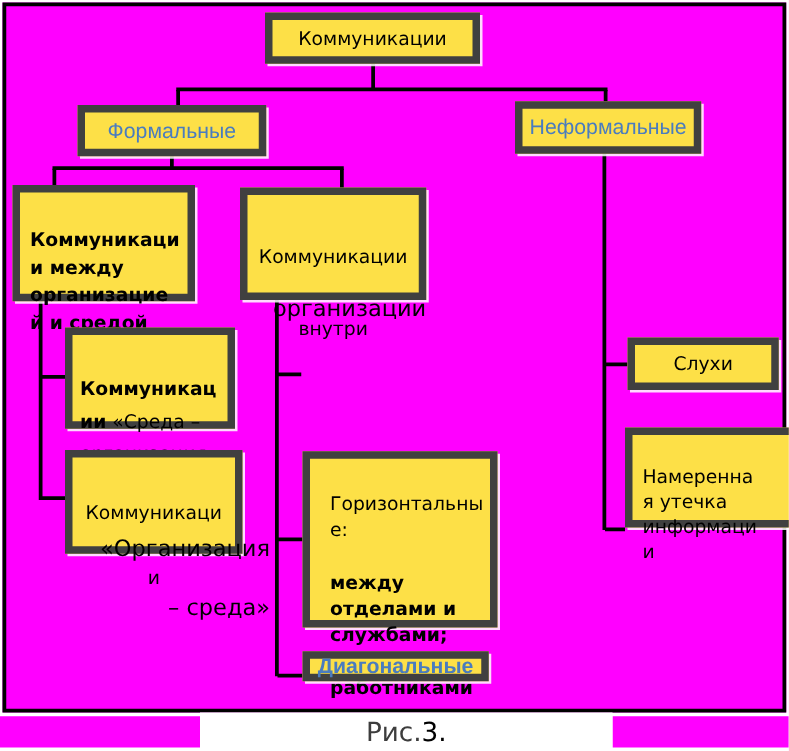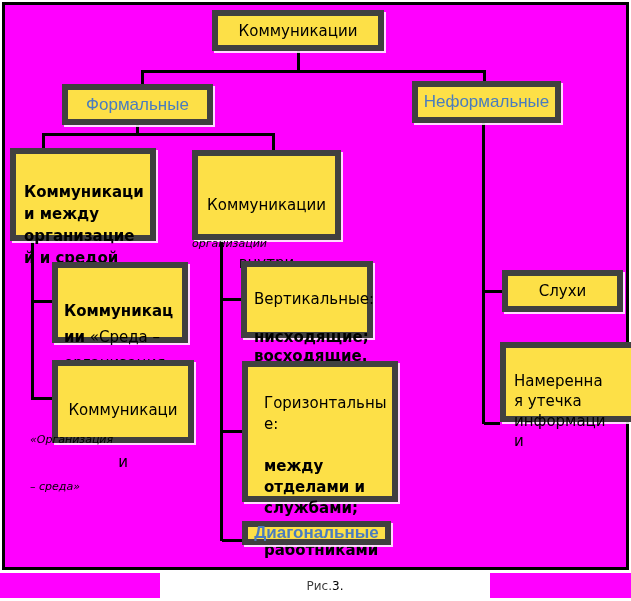--- a/index.html
+++ b/index.html
@@ -28,31 +28,30 @@
     line-height:20px;
     z-index:2;
   }
   .flexc{display:flex;align-items:center;justify-content:center;text-align:center;}
   .blue{color:#4a7cbf;font-family:Liberation Sans, sans-serif;font-size:17px;}
   .bold{font-weight:bold;}
   .ln{position:absolute;background:#000;z-index:1;}
   .overflow-text{
     position:absolute;
     white-space:pre-line;
-    text-align:left;
-    font-size:11px;
+    text-align:right;
+    font-size:18px;
     z-index:3;
-    font-style:italic;
   }
   #caption-strip{
     position:absolute;left:160px;top:570px;
     width:330px;height:31px;
     background:#ffffff;
     display:flex;align-items:center;justify-content:center;
-    font-size:12px;
+    font-size:21px;
   }
   .band{position:absolute;background:#FF00FF;top:573px;height:25px;}
 </style>
 </head>
 <body>
 
 <div id="canvas">
 
   <div id="frame"></div>
 
@@ -109,26 +108,20 @@
   </div>
 
   <div class="box" style="left:52px;top:360px;width:142px;height:83px;padding:5px 4px;line-height:26px;text-align:center">
     <span>Коммуникаци
 
 и</span>
   </div>
   <div class="overflow-text" style="left:30px;top:416px;width:186px;line-height:47px">«Организация
 – среда»</div>
 
-  <div class="box" style="left:241px;top:261px;width:132px;height:77px;padding:4px 7px;line-height:19px">
-    <span>Вертикальные:</span><span class="bold">
-
-нисходящие;
-восходящие.</span>
-  </div>
 
   <div class="box" style="left:242px;top:361px;width:156px;height:141px;padding:5px 16px;line-height:21px">
     <span>Горизонтальны
 е:</span><span class="bold">
 
 между
 отделами и
 службами;
 между
 работниками</span>

